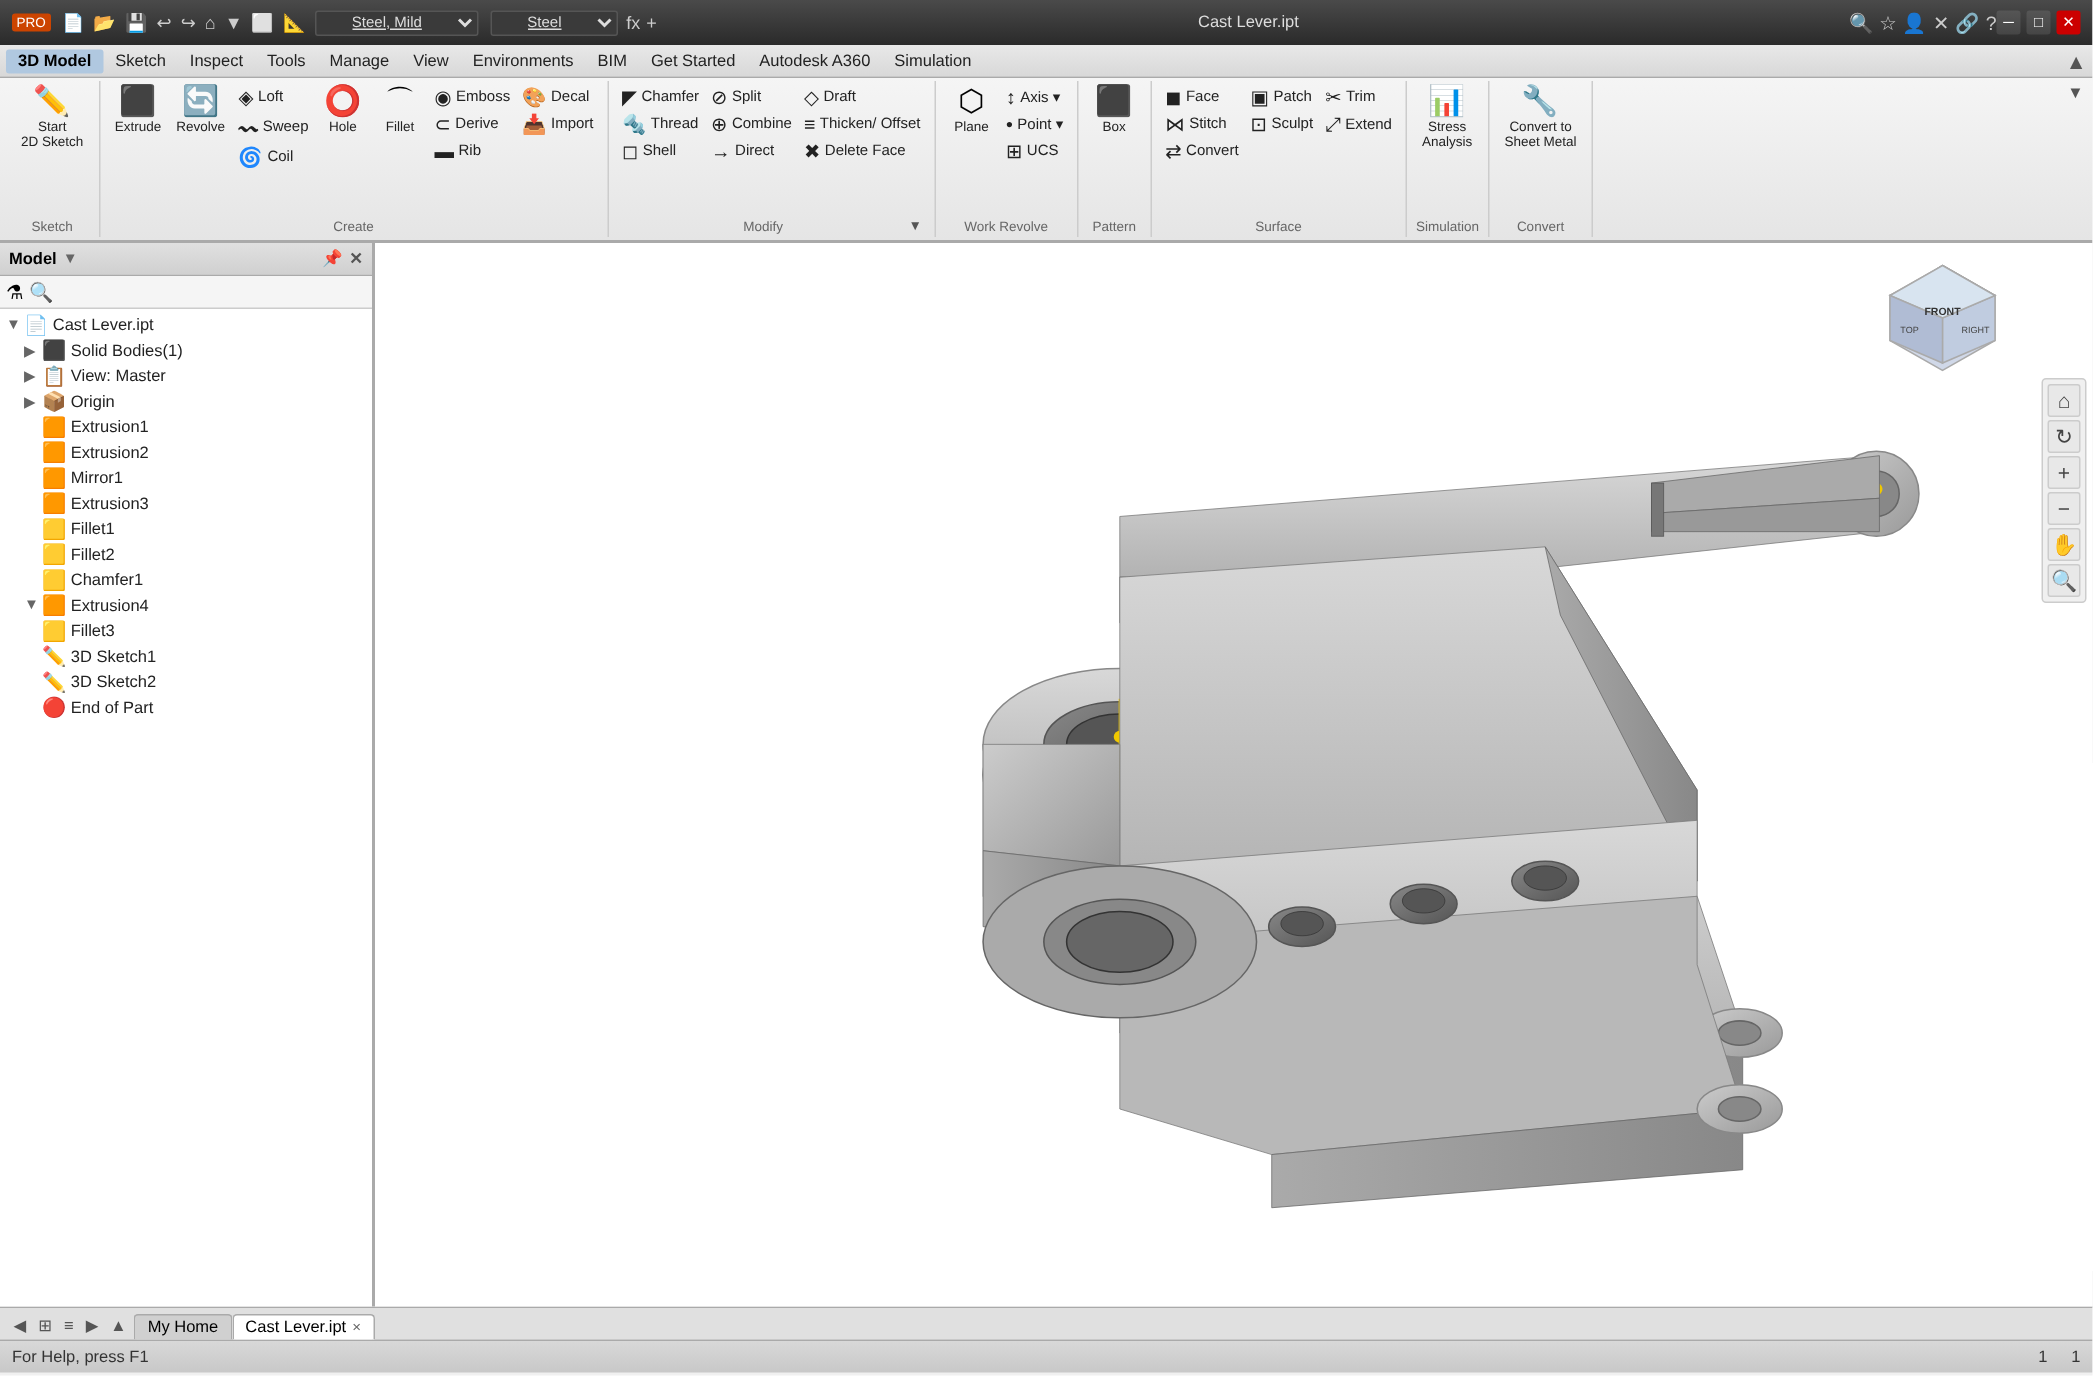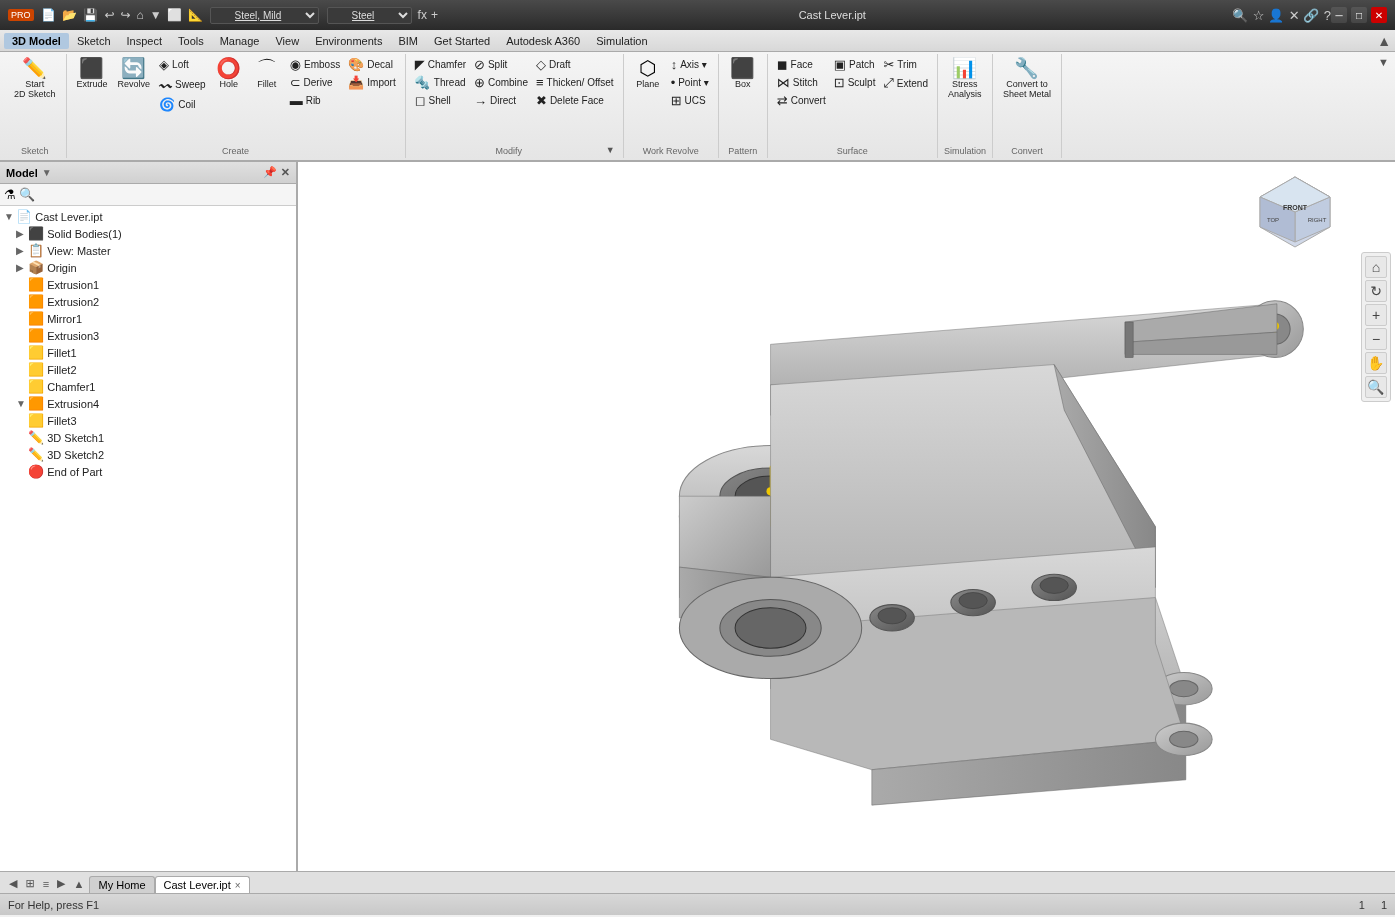--- a/index.html
+++ b/index.html
@@ -152,21 +152,21 @@
     }
 
     
     #main {
       display: flex;
       height: calc(917px - 30px - 22px - 112px - 24px - 22px);
     }
 
     
     #model-panel {
-      width: 298px;
+      width: 250px;
       background: white;
       border-right: 2px solid #aaa;
       display: flex;
       flex-direction: column;
       flex-shrink: 0;
     }
     #model-panel-header {
       background: linear-gradient(to bottom, #e0e0e0, #d0d0d0);
       height: 22px;
       display: flex;

